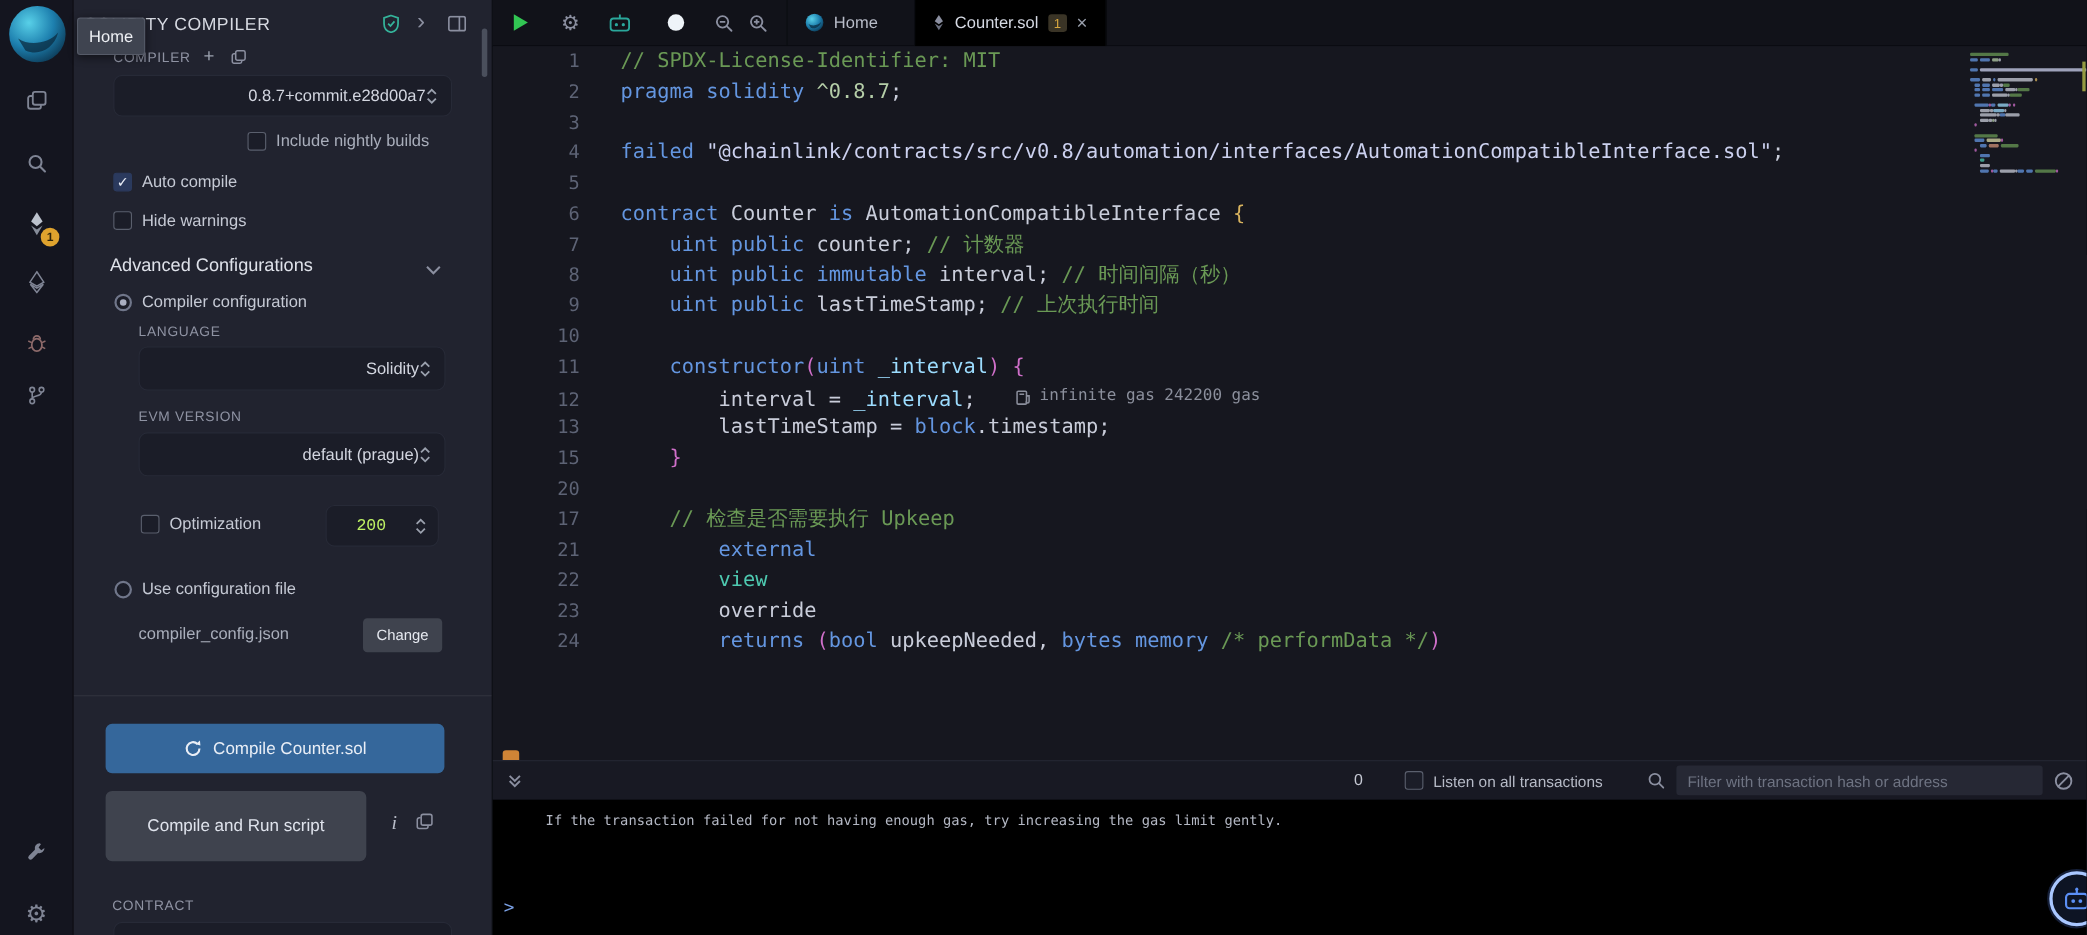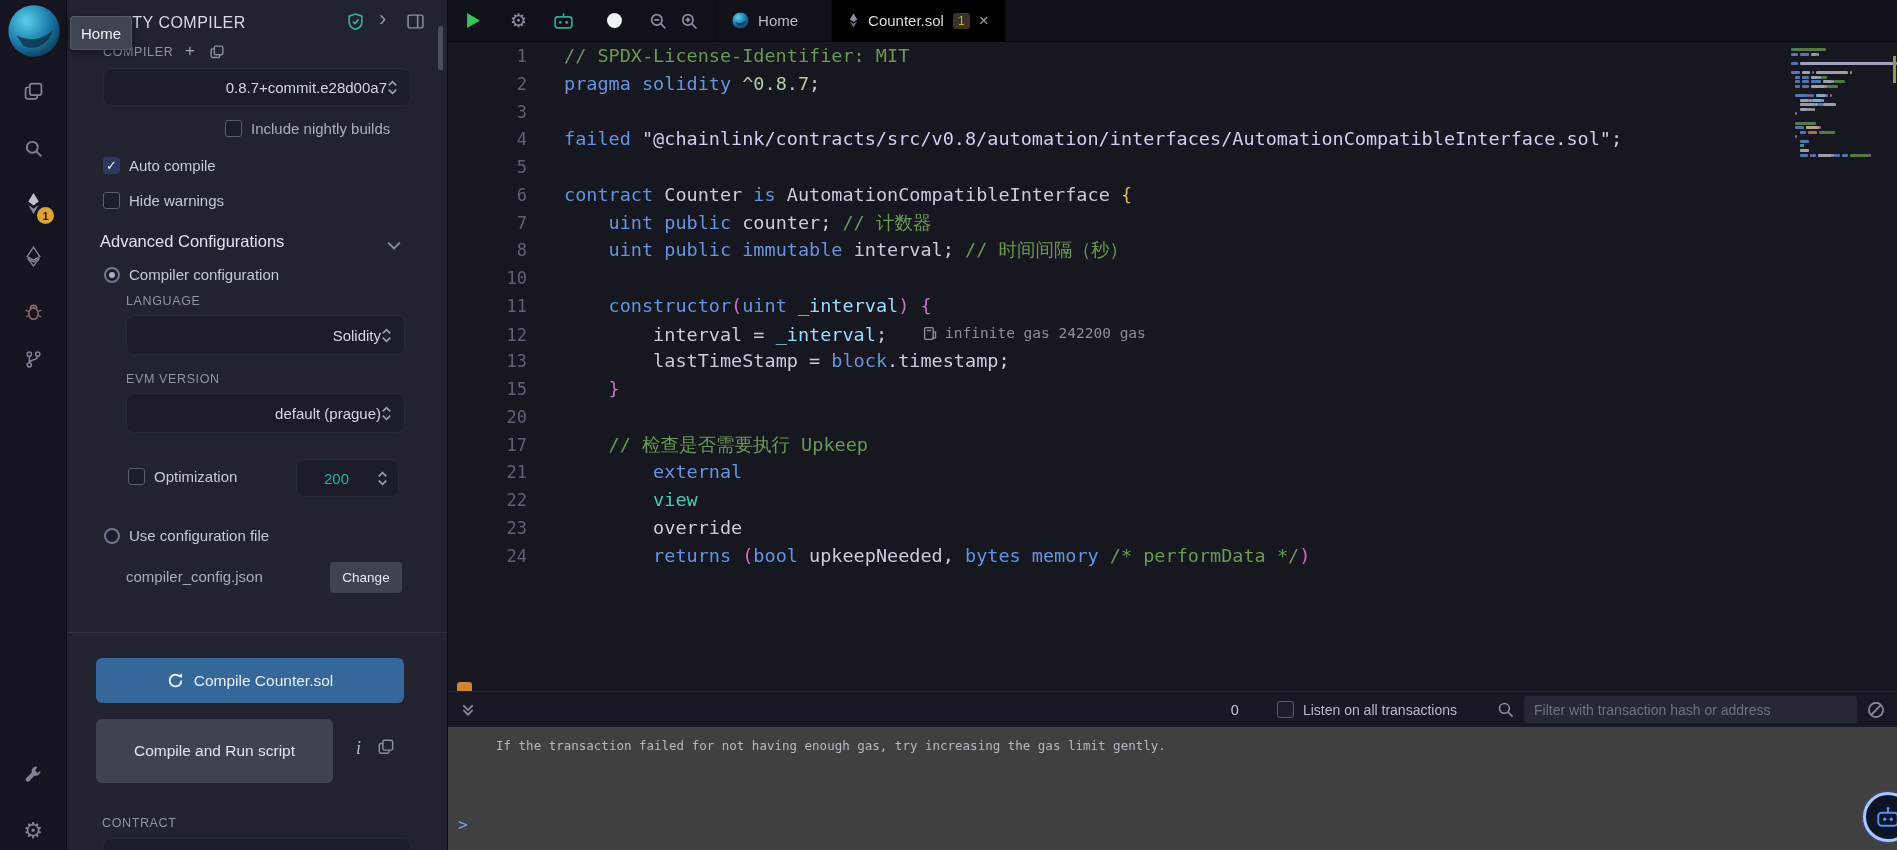--- a/index.html
+++ b/index.html
@@ -85,21 +85,21 @@
   .term-head button{background:none;border:none;cursor:pointer;display:flex;align-items:center;padding:0;}
   .th-expand{margin-left:13px;}
   .th-spacer{flex:1;}
   .th-count{color:#c6c9d4;font-size:14.5px;}
   .th-cb{margin-left:38px;}
   .th-label{margin-left:9px;font-size:14px;color:#b6bac6;}
   .th-search{margin-left:40px;}
   .th-input{margin-left:10px;width:333px;height:27px;background:#262834;border:none;border-radius:3px;color:#c6c9d4;font-size:14px;padding:0 10px;outline:none;}
   .th-input::placeholder{color:#6e7382;}
   .th-ban{margin-left:10px;margin-right:12px;}
-  .term-body{flex:1;background:#404040;position:relative;font-family:"DejaVu Sans Mono",monospace;}
+  .term-body{flex:1;background:#000000;position:relative;font-family:"DejaVu Sans Mono",monospace;text-decoration:underline;}
   .term-log{margin:11px 0 0 48px;font-size:12.5px;color:#b4b8c4;}
   .term-prompt{position:absolute;left:10px;top:88px;color:#7aa0e4;font-size:16px;}
   
   .ai{position:absolute;left:1863px;top:792px;width:50px;height:50px;border-radius:50%;background:#0d1424;border:3px solid #a9c7ff;display:flex;align-items:center;justify-content:center;cursor:pointer;box-shadow:0 0 0 2px rgba(60,90,160,.35);z-index:8;}
 </style>
 </head>
 <body>
 
 <div class="app">
 
@@ -253,21 +253,21 @@
       <svg width="11" height="15" viewBox="0 0 10 14">
           <path d="M1.5 5 L5 1.5 L8.5 5 M1.5 9 L5 12.5 L8.5 9" fill="none" stroke="#9aa0ad" stroke-width="1.5"></path>
         </svg>
     </div>
 
     <div class="crow" style="left:61px;top:468px">
       <span class="cb"></span>
       <span class="lbl bright">Optimization</span>
     </div>
     <div class="select" style="left:229px;top:459px;width:103px;height:38px;padding:0 10px">
-      <input class="runs-in" style="background: transparent; border: none; outline: none; color: #14b8a6; font-size: 15px; width: 55px; font-family: Liberation Sans, sans-serif;" value="200">
+      <input class="runs-in" style="background: transparent; border: none; outline: none; color: #bef264; font-size: 15px; width: 55px; font-family: Liberation Mono, monospace;" value="200">
       <svg width="11" height="15" viewBox="0 0 10 14">
           <path d="M1.5 5 L5 1.5 L8.5 5 M1.5 9 L5 12.5 L8.5 9" fill="none" stroke="#9aa0ad" stroke-width="1.5"></path>
         </svg>
     </div>
 
     <div class="crow" style="left:37px;top:527px">
       <span class="radio"></span>
       <span class="lbl bright">Use configuration file</span>
     </div>
 
@@ -359,20 +359,21 @@
     <div class="editor">
       <div class="code-lines">
           <div class="code-line"><span class="ln">1</span><span class="code"><span class="tok-com">// SPDX-License-Identifier: MIT</span></span></div>
           <div class="code-line"><span class="ln">2</span><span class="code"><span class="tok-kw">pragma</span><span class="tok-ws"> </span><span class="tok-kw">solidity</span><span class="tok-ws"> </span><span class="tok-num">^0.8.7</span><span class="tok-pl">;</span></span></div>
           <div class="code-line"><span class="ln">3</span><span class="code"></span></div>
           <div class="code-line"><span class="ln">4</span><span class="code"><span class="tok-kw">failed</span><span class="tok-ws"> </span><span class="tok-str">"@chainlink/contracts/src/v0.8/automation/interfaces/AutomationCompatibleInterface.sol"</span><span class="tok-pl">;</span></span></div>
           <div class="code-line"><span class="ln">5</span><span class="code"></span></div>
           <div class="code-line"><span class="ln">6</span><span class="code"><span class="tok-kw">contract</span><span class="tok-ws"> </span><span class="tok-pl">Counter</span><span class="tok-ws"> </span><span class="tok-kw">is</span><span class="tok-ws"> </span><span class="tok-pl">AutomationCompatibleInterface</span><span class="tok-ws"> </span><span class="tok-gold">{</span></span></div>
           <div class="code-line"><span class="ln">7</span><span class="code"><span class="tok-ws">    </span><span class="tok-kw">uint</span><span class="tok-ws"> </span><span class="tok-kw">public</span><span class="tok-ws"> </span><span class="tok-pl">counter</span><span class="tok-pl">; </span><span class="tok-com">// 计数器</span></span></div>
           <div class="code-line"><span class="ln">8</span><span class="code"><span class="tok-ws">    </span><span class="tok-kw">uint</span><span class="tok-ws"> </span><span class="tok-kw">public</span><span class="tok-ws"> </span><span class="tok-kw">immutable</span><span class="tok-ws"> </span><span class="tok-pl">interval</span><span class="tok-pl">; </span><span class="tok-com">// 时间间隔（秒）</span></span></div>
+          <div class="code-line"><span class="ln">9</span><span class="code"><span class="tok-ws">    </span><span class="tok-kw">uint</span><span class="tok-ws"> </span><span class="tok-kw">public</span><span class="tok-ws"> </span><span class="tok-pl">lastTimeStamp</span><span class="tok-pl">; </span><span class="tok-com">// 上次执行时间</span></span></div>
           <div class="code-line"><span class="ln">10</span><span class="code"></span></div>
           <div class="code-line"><span class="ln">11</span><span class="code"><span class="tok-ws">    </span><span class="tok-kw">constructor</span><span class="tok-mag">(</span><span class="tok-kw">uint</span><span class="tok-ws"> </span><span class="tok-param">_interval</span><span class="tok-mag">)</span><span class="tok-ws"> </span><span class="tok-mag">{</span></span></div>
           <div class="code-line"><span class="ln">12</span><span class="code"><span class="tok-ws">        </span><span class="tok-pl">interval</span><span class="tok-pl"> = </span><span class="tok-param">_interval</span><span class="tok-pl">;</span><span class="ghost"><svg width="15" height="15" viewBox="0 0 14 14">
                   <rect x="1.5" y="1.5" width="8" height="11" rx="1" fill="none" stroke="#8b8f9c" stroke-width="1.3"></rect>
                   <line x1="3.5" y1="4.2" x2="7.5" y2="4.2" stroke="#8b8f9c" stroke-width="1.3"></line>
                   <path d="M9.5 5.5 h2.2 v4.7 a1.3 1.3 0 0 1 -2.6 0" fill="none" stroke="#8b8f9c" stroke-width="1.3"></path>
                 </svg><span class="ghost-text">infinite gas 242200 gas</span></span></span></div>
           <div class="code-line"><span class="ln">13</span><span class="code"><span class="tok-ws">        </span><span class="tok-pl">lastTimeStamp</span><span class="tok-pl"> = </span><span class="tok-kw">block</span><span class="tok-pl">.timestamp;</span></span></div>
           <div class="code-line"><span class="ln">15</span><span class="code"><span class="tok-ws">    </span><span class="tok-mag">}</span></span></div>
           <div class="code-line"><span class="ln">20</span><span class="code"></span></div>

